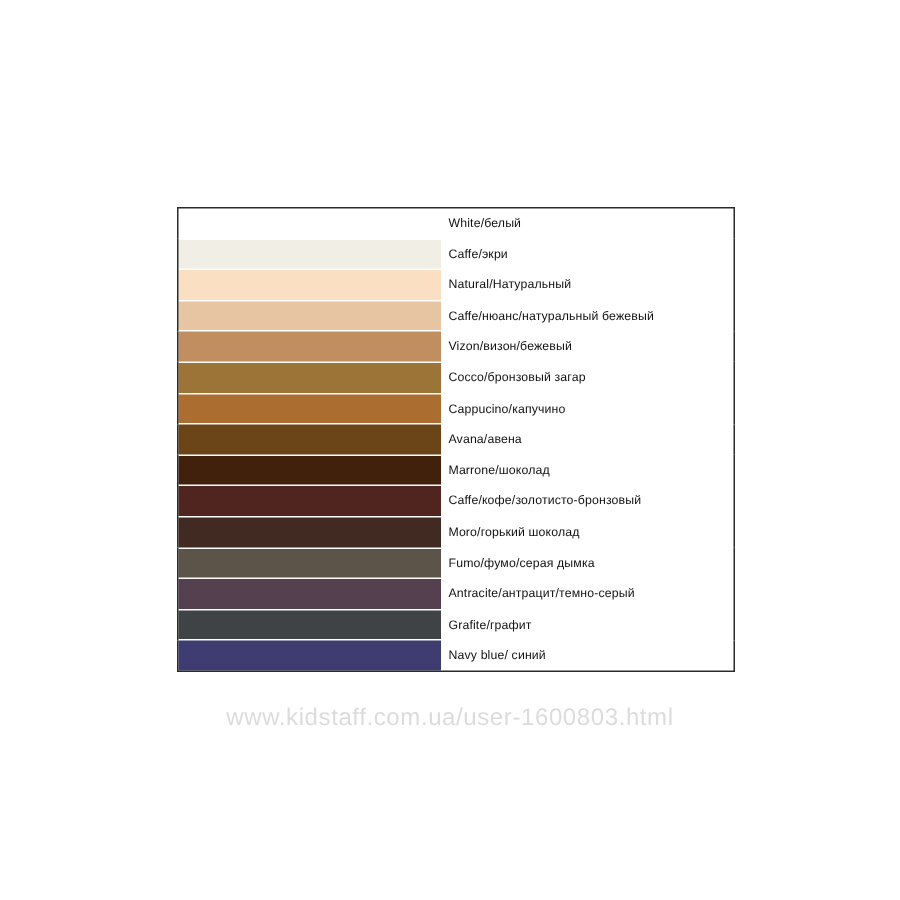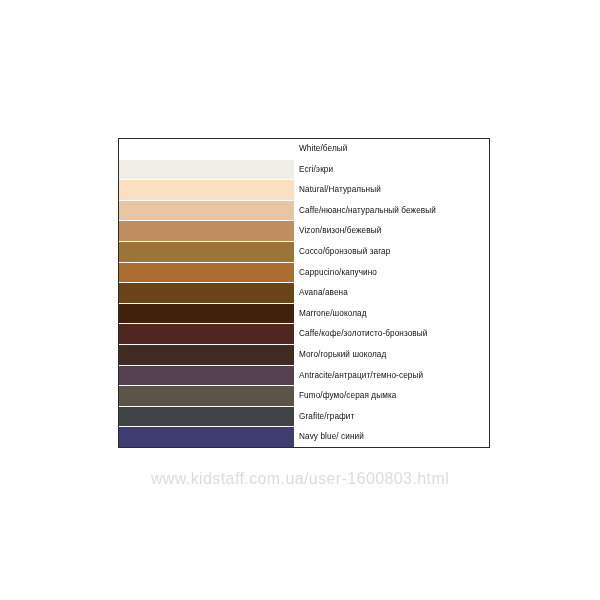--- a/index.html
+++ b/index.html
@@ -107,21 +107,21 @@
           </td>
           <td class="label-cell">
             <span class="label-text">White/белый</span>
           </td>
         </tr>
         <tr>
           <td class="swatch-cell">
             <span class="swatch-fill" style="background: rgb(241, 239, 229);"></span>
           </td>
           <td class="label-cell">
-            <span class="label-text">Ecri/экри</span>
+            <span class="label-text">Caffe/экри</span>
           </td>
         </tr>
         <tr>
           <td class="swatch-cell">
             <span class="swatch-fill" style="background: rgb(251, 223, 195);"></span>
           </td>
           <td class="label-cell">
             <span class="label-text">Natural/Натуральный</span>
           </td>
         </tr>
@@ -184,32 +184,32 @@
         <tr>
           <td class="swatch-cell">
             <span class="swatch-fill" style="background: rgb(64, 42, 34);"></span>
           </td>
           <td class="label-cell">
             <span class="label-text">Moro/горький шоколад</span>
           </td>
         </tr>
         <tr>
           <td class="swatch-cell">
+            <span class="swatch-fill" style="background: rgb(92, 83, 73);"></span>
+          </td>
+          <td class="label-cell">
+            <span class="label-text">Fumo/фумо/серая дымка</span>
+          </td>
+        </tr>
+        <tr>
+          <td class="swatch-cell">
             <span class="swatch-fill" style="background: rgb(84, 64, 79);"></span>
           </td>
           <td class="label-cell">
             <span class="label-text">Antracite/антрацит/темно-серый</span>
-          </td>
-        </tr>
-        <tr>
-          <td class="swatch-cell">
-            <span class="swatch-fill" style="background: rgb(92, 83, 73);"></span>
-          </td>
-          <td class="label-cell">
-            <span class="label-text">Fumo/фумо/серая дымка</span>
           </td>
         </tr>
         <tr>
           <td class="swatch-cell">
             <span class="swatch-fill" style="background: rgb(63, 67, 69);"></span>
           </td>
           <td class="label-cell">
             <span class="label-text">Grafite/графит</span>
           </td>
         </tr>

